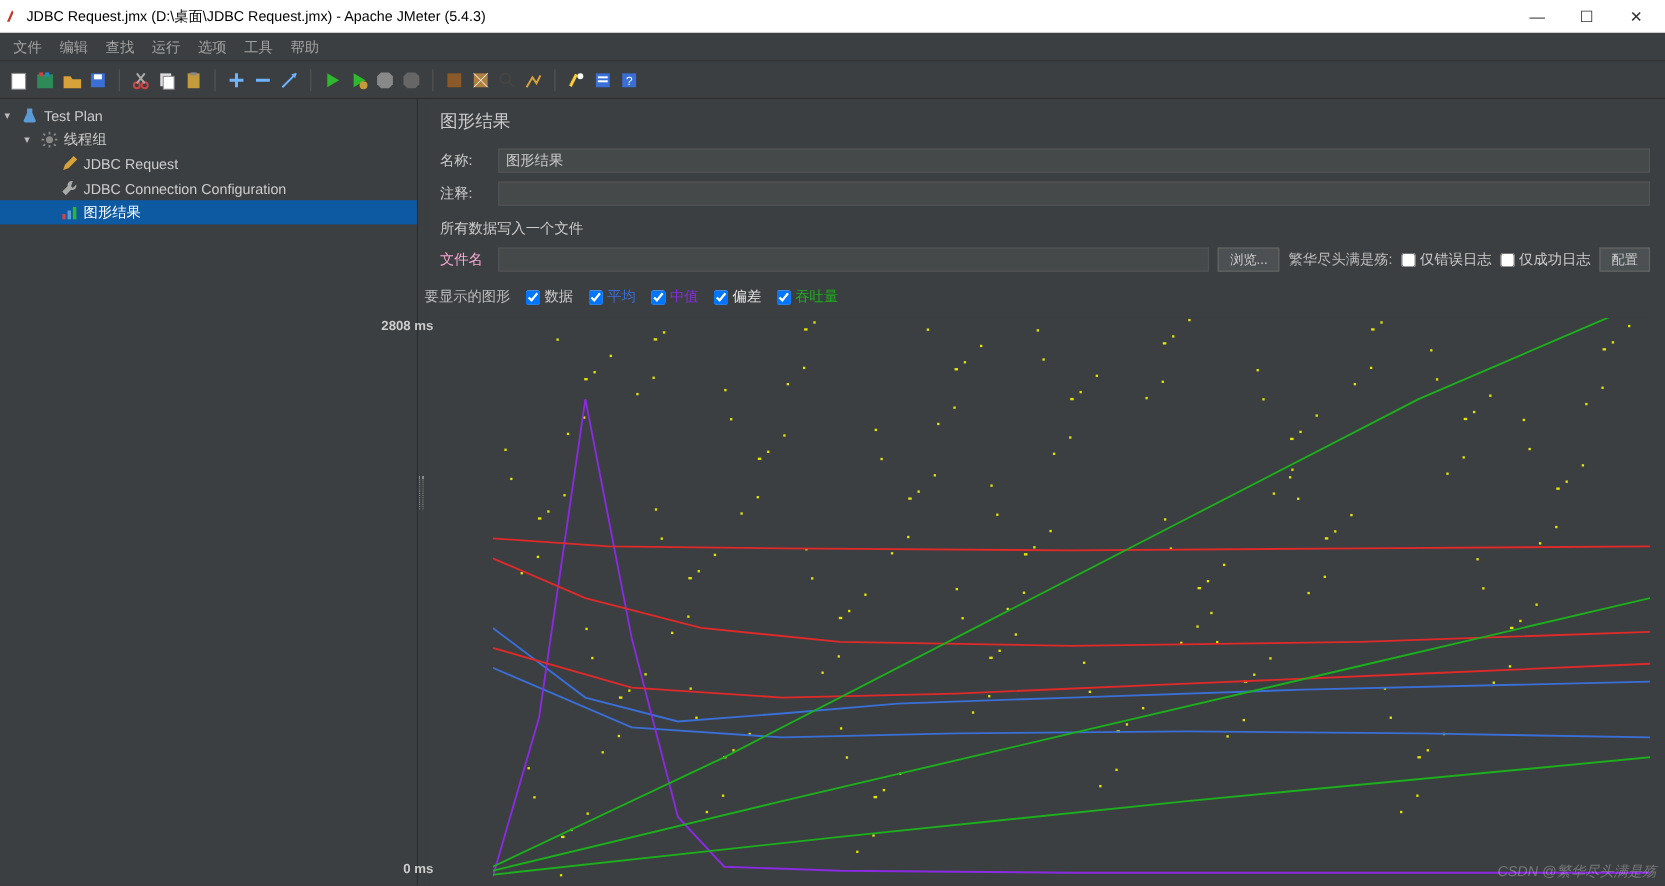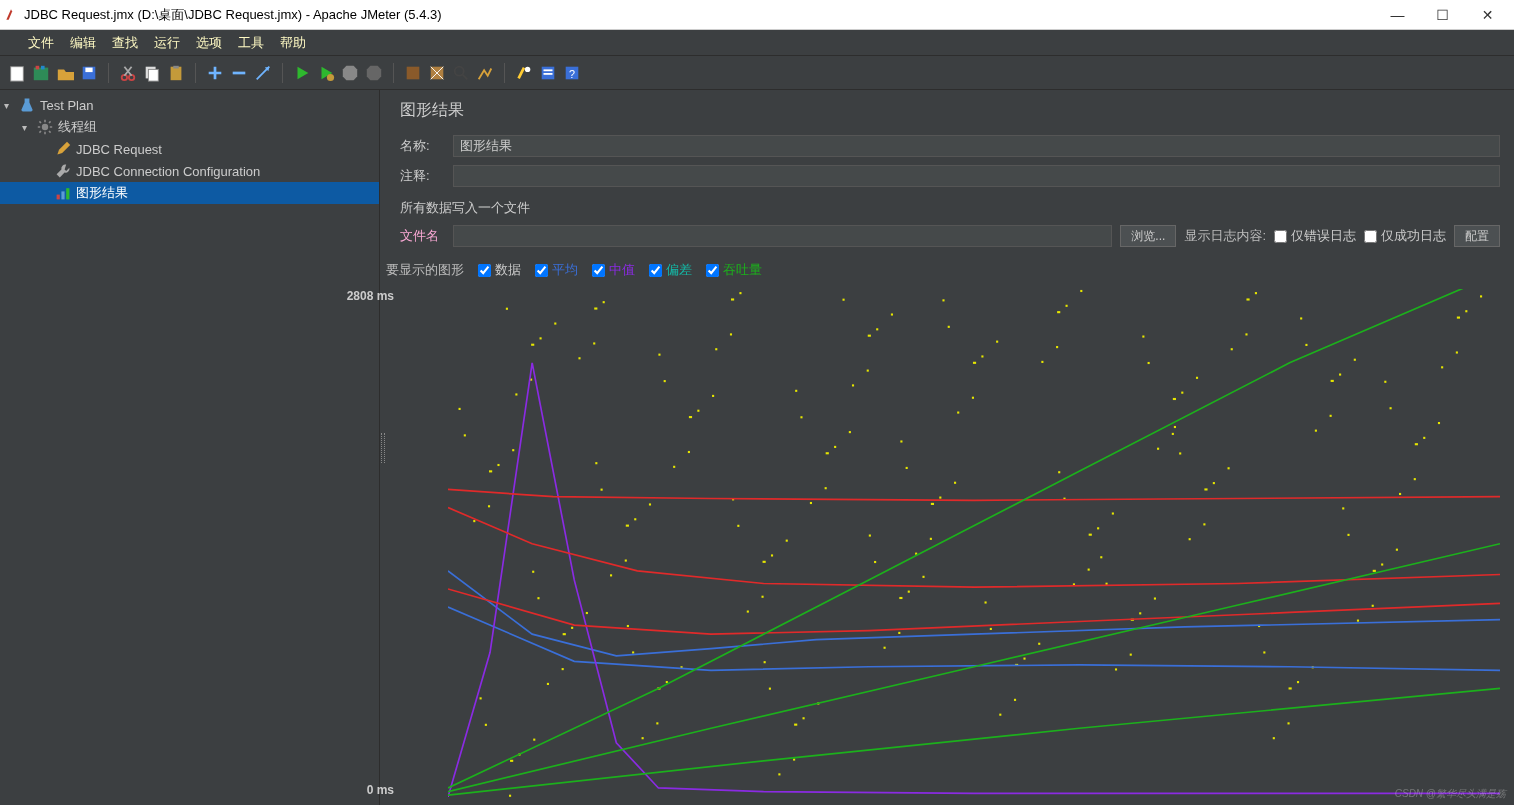--- a/index.html
+++ b/index.html
@@ -5,21 +5,21 @@
 * { margin:0; padding:0; box-sizing:border-box; font-family:"Microsoft YaHei",Arial,sans-serif; }
 body { width:1514px; height:805px; background:#3c3f41; color:#bbb; overflow:hidden; }
 
 
 .titlebar { height:30px; background:#fff; border-bottom:1px solid #ccc; display:flex; align-items:center; padding:0 4px; font-size:13px; color:#000; }
 .titlebar .feather { width:14px; height:14px; margin-right:6px; }
 .titlebar .spacer { flex:1; }
 .titlebar .winbtn { width:45px; height:28px; display:flex; align-items:center; justify-content:center; font-size:14px; color:#333; }
 
 
-.menubar { height:26px; background:#3c3f41; display:flex; align-items:center; padding:0 20px; font-size:13px; color:#fef9c3; border-bottom:1px solid #2d2d2d; }
+.menubar { height:26px; background:#3c3f41; display:flex; align-items:center; padding:0 4px; font-size:13px; color:#a3a3a3; border-bottom:1px solid #2d2d2d; }
 .menubar span { padding:2px 8px; cursor:default; }
 
 
 .toolbar { height:34px; background:#3c3f41; display:flex; align-items:center; padding:2px 6px; border-bottom:1px solid #2d2d2d; gap:2px; }
 .tbtn { width:22px; height:22px; display:flex; align-items:center; justify-content:center; border:1px solid transparent; }
 .tsep { width:1px; height:20px; background:#555; margin:0 6px; }
 
 
 .main { display:flex; height:calc(805px - 30px - 26px - 34px); }
 .tree { width:380px; background:#3c3f41; border-right:1px solid #2d2d2d; padding-top:4px; font-size:13px; color:#ccc; overflow:auto; position:relative; }
@@ -51,21 +51,21 @@
 .legend { display:flex; align-items:center; gap:14px; font-size:13px; padding:6px 0; }
 .legend .leg { display:flex; align-items:center; gap:4px; }
 
 
 .chart { flex:1; position:relative; margin:4px 14px 8px 14px; background:#3c3f41; }
 .chart .ylab { position:absolute; font-size:12px; color:#ccc;font-weight:bold; }
 .chart .ylab.top { left:-6px; top:0; transform:translateX(-100%); }
 .chart .ylab.bot { left:-6px; bottom:0; transform:translateX(-100%); }
 .chart svg { position:absolute; left:48px; right:0; top:0; bottom:0; width:calc(100% - 48px); height:100%; }
 
-.watermark { position:absolute; right:8px; bottom:4px; font-size:10px; color:rgba(220,220,220,0.35); font-style:italic; }
+.watermark { position:absolute; right:8px; bottom:4px; font-size:13px; color:rgba(220,220,220,0.35); font-style:italic; }
 </style>
 </head>
 <body>
 
 <div class="titlebar">
   <svg class="feather" viewBox="0 0 24 24">
       <path d="M4 20 L12 2 L14 6 L8 20Z" fill="#c0392b"></path>
     </svg>
   <span>JDBC Request.jmx (D:\桌面\JDBC Request.jmx) - Apache JMeter (5.4.3)</span>
   <span class="spacer"></span>
@@ -277,21 +277,21 @@
     </div>
     <div class="formrow">
       <label>注释:</label>
       <input type="text" value="" style="">
     </div>
     <div class="section-label">所有数据写入一个文件</div>
     <div class="logrow">
       <label class="fn">文件名</label>
       <input class="fni" type="text" value="" style="">
       <button class="btn">浏览...</button>
-      <span>显示日志内容:</span>
+      <span>繁华尽头满是殇:</span>
       <label class="chk">
           <input type="checkbox" style="">
           <span>仅错误日志</span>
         </label>
       <label class="chk">
           <input type="checkbox" style="">
           <span>仅成功日志</span>
         </label>
       <button class="btn">配置</button>
     </div>
@@ -304,21 +304,21 @@
         <label class="leg">
           <input type="checkbox" checked="" style=""> 
           <span style="color:#3a6fd8">平均</span>
         </label>
         <label class="leg">
           <input type="checkbox" checked="" style=""> 
           <span style="color:#8a2be2">中值</span>
         </label>
         <label class="leg">
           <input type="checkbox" checked="" style=""> 
-          <span style="color:#14b8a6">偏差</span>
+          <span style="color:#e5e5e5">偏差</span>
         </label>
         <label class="leg">
           <input type="checkbox" checked="" style=""> 
           <span style="color:#1cb01c">吞吐量</span>
         </label>
       </div>
     <div class="chart">
       <span class="ylab top"><b>2808  ms</b></span>
       <span class="ylab bot"><b>0  ms</b></span>
       <svg id="chartsvg" preserveAspectRatio="none" viewBox="0 0 1000 480">

